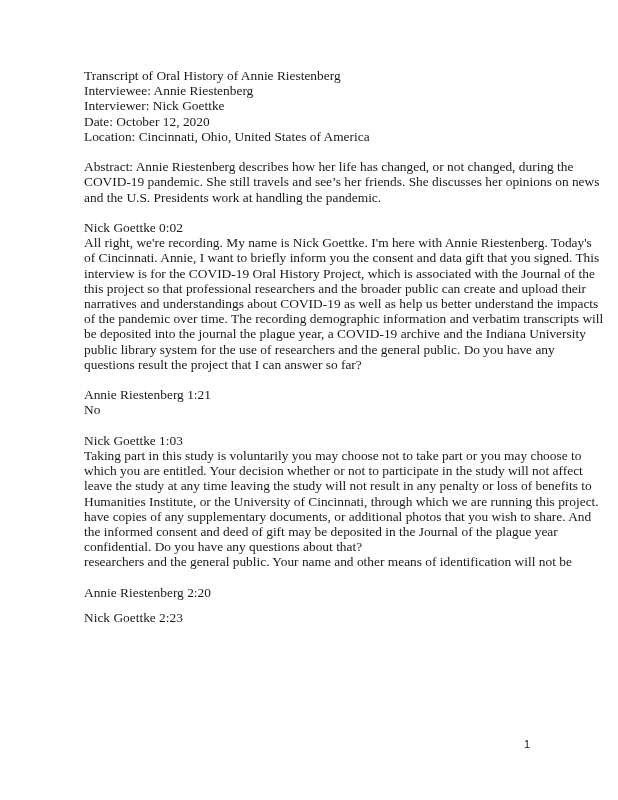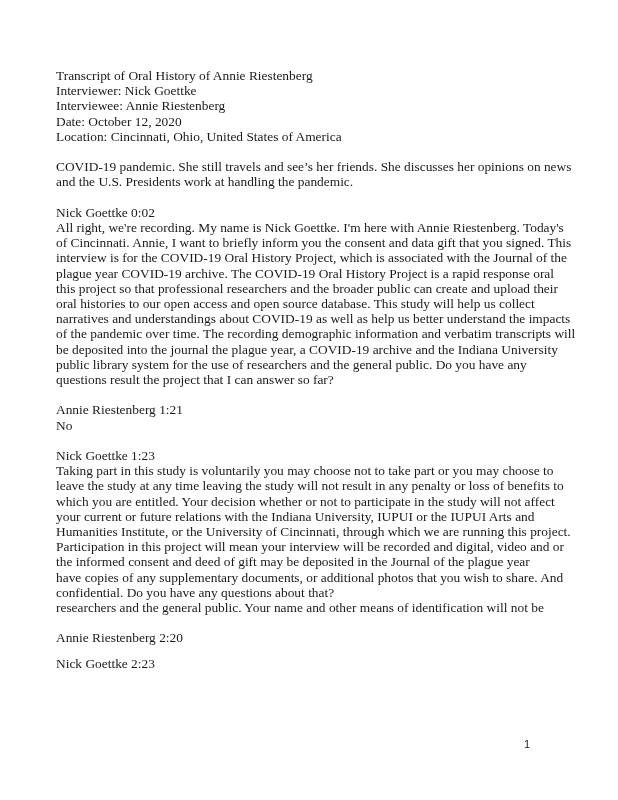--- a/index.html
+++ b/index.html
@@ -1,78 +1,75 @@
 <!DOCTYPE html>
 <html><head>
 <meta charset="utf-8">
 <style>
   html, body { margin: 0; padding: 0; background: #ffffff; }
   body { width: 618px; height: 800px; position: relative; overflow: hidden; }
   .page {
-    position: absolute; left: 56px; top: 68px; width: 500px;
+    position: absolute; left: 84px; top: 68px; width: 500px;
     font-family: "Liberation Serif", serif; font-size: 13.4px; line-height: 15.2px; color: #1a1a1a;
   }
   .line { display: block; white-space: nowrap; }
   .gap { height: 15.2px; }
   .gap-sm { height: 10px; }
   .pagenum {
     position: absolute; left: 524px; top: 738px;
     font-family: "Liberation Sans", sans-serif; font-size: 11px; color: #222;
   }
 </style>
 </head>
 <body>
 
 <div class="page">
   <div>
     <span class="line">Transcript of Oral History of Annie Riestenberg</span>
+    <span class="line">Interviewee: Annie Riestenberg</span>
     <span class="line">Interviewer: Nick Goettke</span>
-    <span class="line">Interviewee: Annie Riestenberg</span>
     <span class="line">Date: October 12, 2020</span>
     <span class="line">Location: Cincinnati, Ohio, United States of America</span>
   </div>
   <div class="gap"></div>
   <div>
+    <span class="line">Abstract: Annie Riestenberg describes how her life has changed, or not changed, during the</span>
     <span class="line">COVID-19 pandemic. She still travels and see’s her friends. She discusses her opinions on news</span>
     <span class="line">and the U.S. Presidents work at handling the pandemic.</span>
   </div>
   <div class="gap"></div>
 
   <div>
     <span class="line">Nick Goettke 0:02</span>
     <span class="line">All right, we're recording. My name is Nick Goettke. I'm here with Annie Riestenberg. Today's</span>
     <span class="line">of Cincinnati. Annie, I want to briefly inform you the consent and data gift that you signed. This</span>
     <span class="line">interview is for the COVID-19 Oral History Project, which is associated with the Journal of the</span>
-    <span class="line">plague year COVID-19 archive. The COVID-19 Oral History Project is a rapid response oral</span>
     <span class="line">this project so that professional researchers and the broader public can create and upload their</span>
-    <span class="line">oral histories to our open access and open source database. This study will help us collect</span>
     <span class="line">narratives and understandings about COVID-19 as well as help us better understand the impacts</span>
     <span class="line">of the pandemic over time. The recording demographic information and verbatim transcripts will</span>
     <span class="line">be deposited into the journal the plague year, a COVID-19 archive and the Indiana University</span>
     <span class="line">public library system for the use of researchers and the general public. Do you have any</span>
     <span class="line">questions result the project that I can answer so far?</span>
   </div>
   <div class="gap"></div>
 
   <div>
     <span class="line">Annie Riestenberg 1:21</span>
     <span class="line">No</span>
   </div>
   <div class="gap"></div>
 
   <div>
-    <span class="line">Nick Goettke 1:23</span>
+    <span class="line">Nick Goettke 1:03</span>
     <span class="line">Taking part in this study is voluntarily you may choose not to take part or you may choose to</span>
+    <span class="line">which you are entitled. Your decision whether or not to participate in the study will not affect</span>
     <span class="line">leave the study at any time leaving the study will not result in any penalty or loss of benefits to</span>
-    <span class="line">which you are entitled. Your decision whether or not to participate in the study will not affect</span>
-    <span class="line">your current or future relations with the Indiana University, IUPUI or the IUPUI Arts and</span>
     <span class="line">Humanities Institute, or the University of Cincinnati, through which we are running this project.</span>
-    <span class="line">Participation in this project will mean your interview will be recorded and digital, video and or</span>
+    <span class="line">have copies of any supplementary documents, or additional photos that you wish to share. And</span>
     <span class="line">the informed consent and deed of gift may be deposited in the Journal of the plague year</span>
-    <span class="line">have copies of any supplementary documents, or additional photos that you wish to share. And</span>
     <span class="line">confidential. Do you have any questions about that?</span>
     <span class="line">researchers and the general public. Your name and other means of identification will not be</span>
   </div>
   <div class="gap"></div>
 
   <div>
     <span class="line">Annie Riestenberg 2:20</span>
   </div>
   <div class="gap-sm"></div>
 

